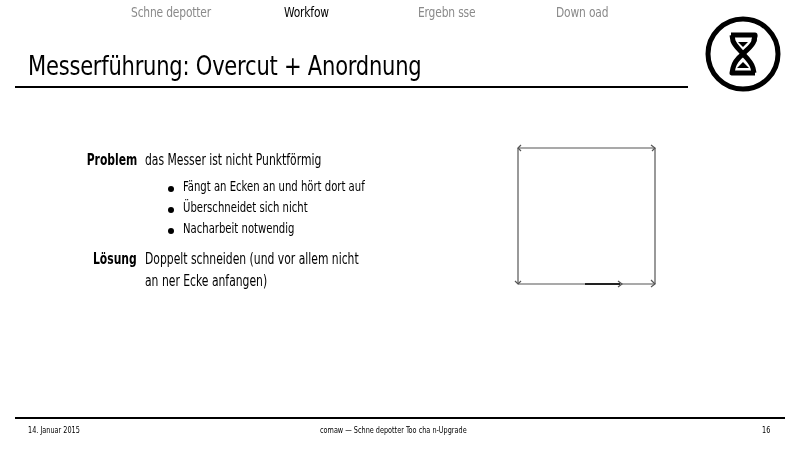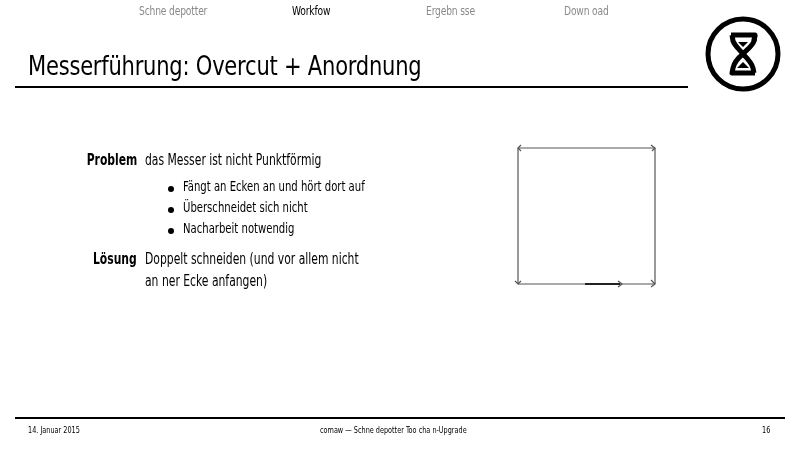--- a/index.html
+++ b/index.html
@@ -1,21 +1,21 @@
 <!DOCTYPE html>
 <html><head>
   <meta charset="utf-8">
   <style>
     html, body { margin: 0; padding: 0; }
     body {
       width: 800px; height: 450px; background: #ffffff; position: relative; overflow: hidden;
       font-family: "DejaVu Sans Condensed", "Liberation Sans Narrow", "Liberation Sans", sans-serif;
       color: #000;
     }
-    .nav { position: absolute; top: 4px; left: 12px; width: 748px; height: 14px; font-size: 12px; }
+    .nav { position: absolute; top: 4px; left: 4px; width: 748px; height: 14px; font-size: 14px; }
     .nav-item { position: absolute; color: #8a8a8a; letter-spacing: -0.2px; transform: scaleX(0.85); transform-origin: left; white-space: nowrap; }
     .nav-item.active { color: #000; }
     .title {
       position: absolute; left: 28px; top: 50px; font-size: 27px; letter-spacing: -0.3px;
       font-family: "DejaVu Sans", sans-serif; transform: scaleX(0.78); transform-origin: left; white-space: nowrap;
     }
     .title-rule { position: absolute; left: 15px; top: 86px; width: 673px; height: 2px; background: #000; }
     .logo { position: absolute; left: 704px; top: 15px; width: 78px; height: 78px; }
     .label { position: absolute; font-size: 15px; font-weight: bold; transform: scaleX(0.8); transform-origin: right; white-space: nowrap; text-align: right; }
     .text { position: absolute; font-size: 15px; transform: scaleX(0.8); transform-origin: left; white-space: nowrap; }

